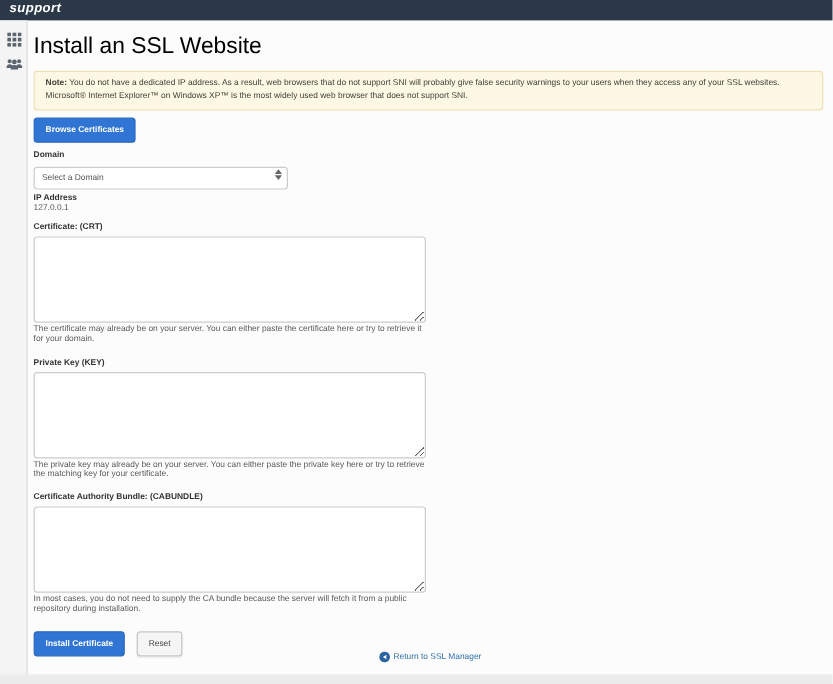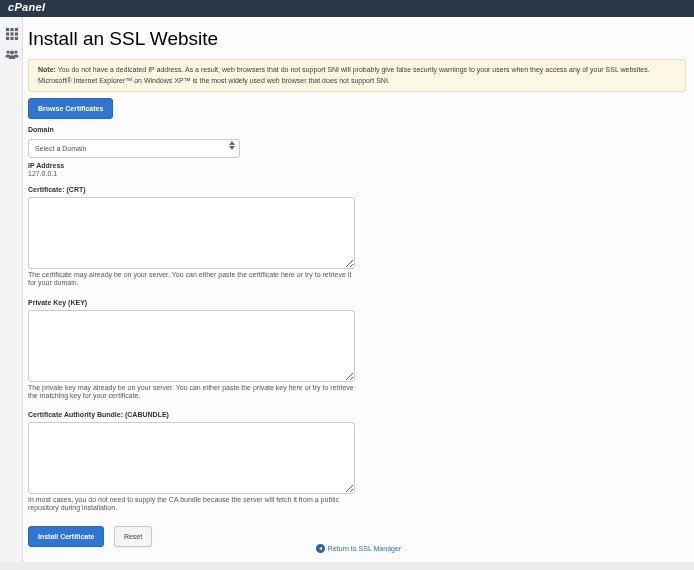--- a/index.html
+++ b/index.html
@@ -52,21 +52,21 @@
   .return-link svg { display:block; }
 
   .footer-strip { position:absolute; left:0; right:0; bottom:0; height:8px; background:#ececec; }
 </style>
 </head>
 <body>
 
 <div class="page">
 
   <div class="navbar">
-    <span class="logo">cPanel</span>
+    <span class="logo">support</span>
   </div>
 
   <div class="sidebar">
     <div class="side-icon">
       <span>
         <svg width="12" height="12" viewBox="0 0 13 13">
           <g fill="#5a6570">
             <rect x="0" y="0" width="3.4" height="3.4"></rect>
               <rect x="4.8" y="0" width="3.4" height="3.4"></rect>
               <rect x="9.6" y="0" width="3.4" height="3.4"></rect>

